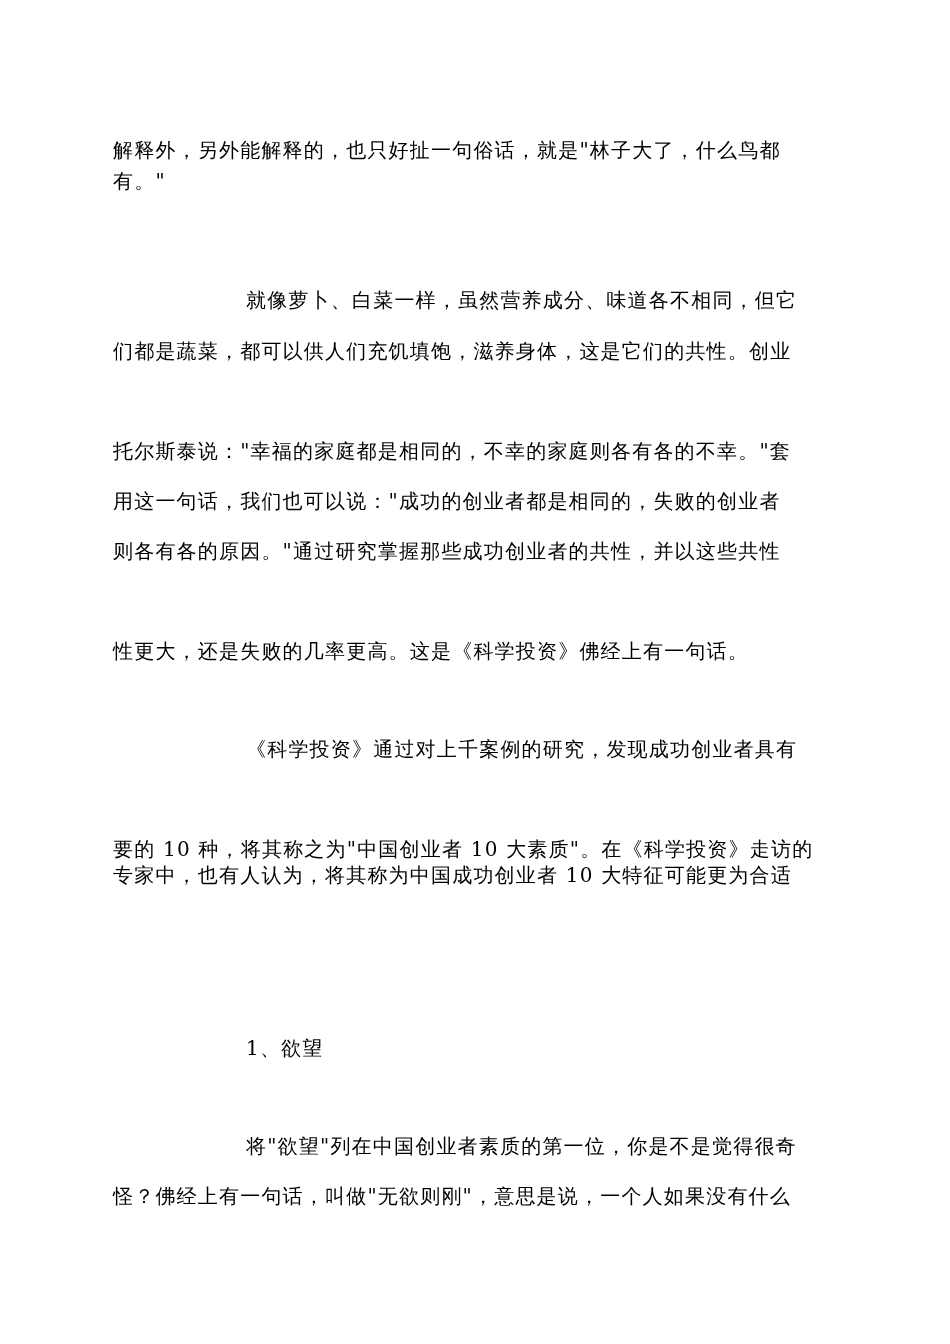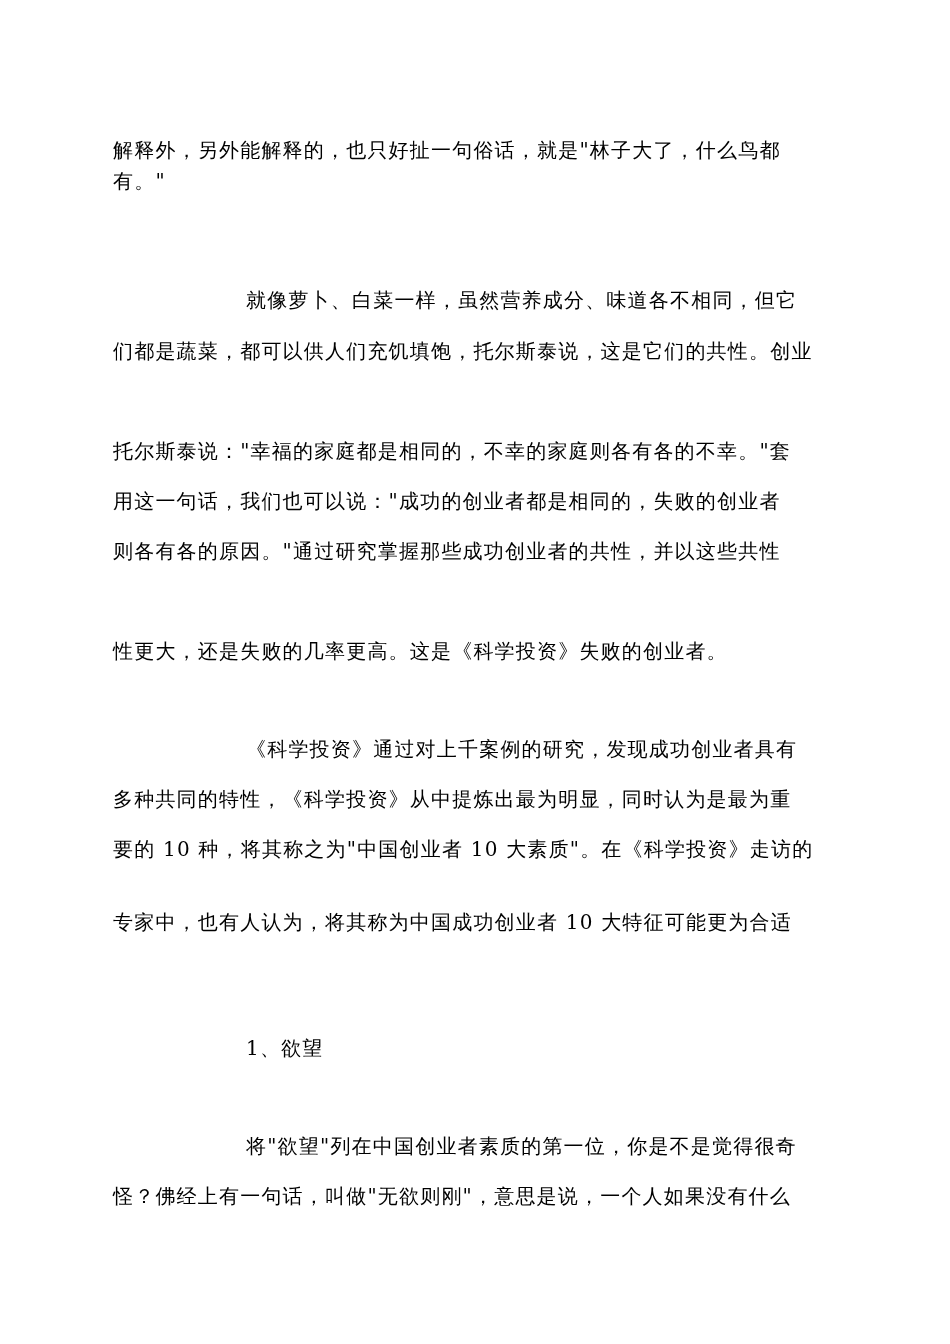--- a/index.html
+++ b/index.html
@@ -11,28 +11,27 @@
   .indent { left: 246px; }
 </style>
 </head>
 <body>
 
 <div class="page">
   <div class="line" style="top:137px">解释外，另外能解释的，也只好扯一句俗话，就是"林子大了，什么鸟都</div>
   <div class="line" style="top:168px">有。"</div>
 
   <div class="line indent" style="top:287px">就像萝卜、白菜一样，虽然营养成分、味道各不相同，但它</div>
-  <div class="line" style="top:338px">们都是蔬菜，都可以供人们充饥填饱，托尔斯泰说，这是它们的共性。创业</div>
+  <div class="line" style="top:338px">们都是蔬菜，都可以供人们充饥填饱，滋养身体，这是它们的共性。创业</div>
   <div class="line" style="top:438px">托尔斯泰说："幸福的家庭都是相同的，不幸的家庭则各有各的不幸。"套</div>
   <div class="line" style="top:488px">用这一句话，我们也可以说："成功的创业者都是相同的，失败的创业者</div>
   <div class="line" style="top:538px">则各有各的原因。"通过研究掌握那些成功创业者的共性，并以这些共性</div>
-  <div class="line" style="top:638px">性更大，还是失败的几率更高。这是《科学投资》失败的创业者。</div>
+  <div class="line" style="top:638px">性更大，还是失败的几率更高。这是《科学投资》佛经上有一句话。</div>
 
   <div class="line indent" style="top:736px">《科学投资》通过对上千案例的研究，发现成功创业者具有</div>
-  <div class="line" style="top:786px">多种共同的特性，《科学投资》从中提炼出最为明显，同时认为是最为重</div>
   <div class="line" style="top:836px">要的 10 种，将其称之为"中国创业者 10 大素质"。在《科学投资》走访的</div>
-  <div class="line" style="top:909px">专家中，也有人认为，将其称为中国成功创业者 10 大特征可能更为合适</div>
+  <div class="line" style="top:862px">专家中，也有人认为，将其称为中国成功创业者 10 大特征可能更为合适</div>
 
   <div class="line indent" style="top:1035px">1、欲望</div>
 
   <div class="line indent" style="top:1133px">将"欲望"列在中国创业者素质的第一位，你是不是觉得很奇</div>
   <div class="line" style="top:1183px">怪？佛经上有一句话，叫做"无欲则刚"，意思是说，一个人如果没有什么</div>
 </div>
 
 </body></html>

